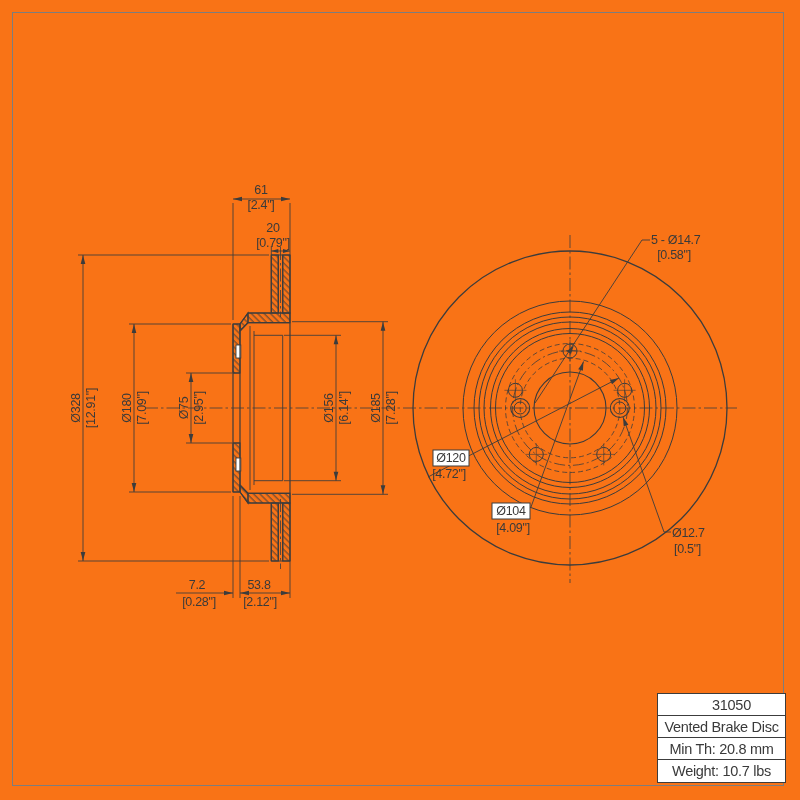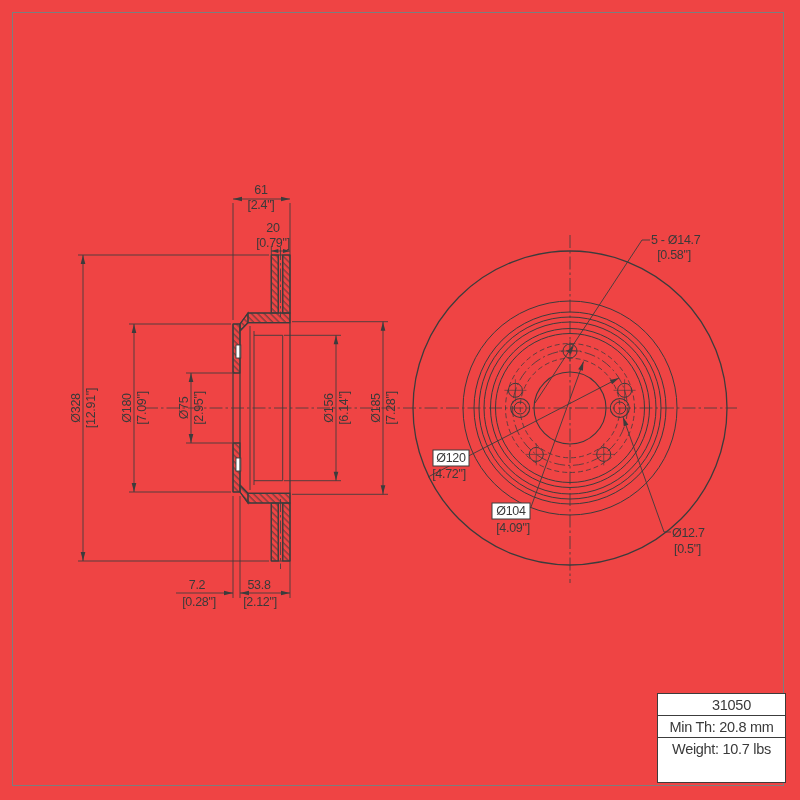--- a/index.html
+++ b/index.html
@@ -1,16 +1,16 @@
 <!DOCTYPE html>
 <html><head>
 <meta charset="utf-8">
 <style>
   html,body{margin:0;padding:0;background:#fff;}
-  #page{position:relative;width:800px;height:800px;background:#ef4444;overflow:hidden;
+  #page{position:relative;width:800px;height:800px;background:#f97316;overflow:hidden;
         font-family:"Liberation Sans",sans-serif;color:#3a3a3a;}
   #frame{position:absolute;left:12px;top:12px;width:772px;height:774px;
          border:1.5px solid #7d7d7d;box-sizing:border-box;}
   svg{position:absolute;left:0;top:0;}
   svg text{font-family:"Liberation Sans",sans-serif;font-size:12.5px;fill:#3a3a3a;letter-spacing:-0.3px;}
   #titleblock{position:absolute;left:657px;top:693px;width:129px;height:90px;
               border:1px solid #3c3c3c;box-sizing:border-box;background:#fff;
               font-size:14.5px;letter-spacing:-0.3px;}
   .tb-row{height:22px;line-height:22px;text-align:center;border-bottom:1px solid #3c3c3c;
           box-sizing:border-box;white-space:nowrap;overflow:hidden;}
@@ -194,16 +194,17 @@
       <text x="449" y="478">[4.72"]</text>
       <text x="511" y="515">Ø104</text>
       <text x="513" y="532">[4.09"]</text>
       <text x="672" y="537" text-anchor="start">Ø12.7</text>
       <text x="674" y="553" text-anchor="start">[0.5"]</text>
     </g>
   </svg>
 
   <div id="titleblock">
     <div class="tb-row tb-part">31050</div>
+    <div class="tb-row">Vented Brake Disc</div>
     <div class="tb-row">Min Th: 20.8 mm</div>
     <div class="tb-row">Weight: 10.7 lbs</div>
   </div>
 </div>
 
 </body></html>

